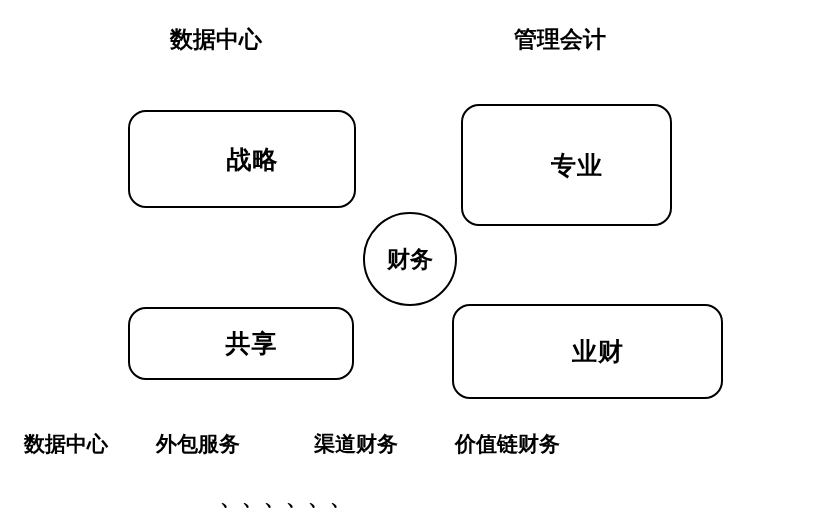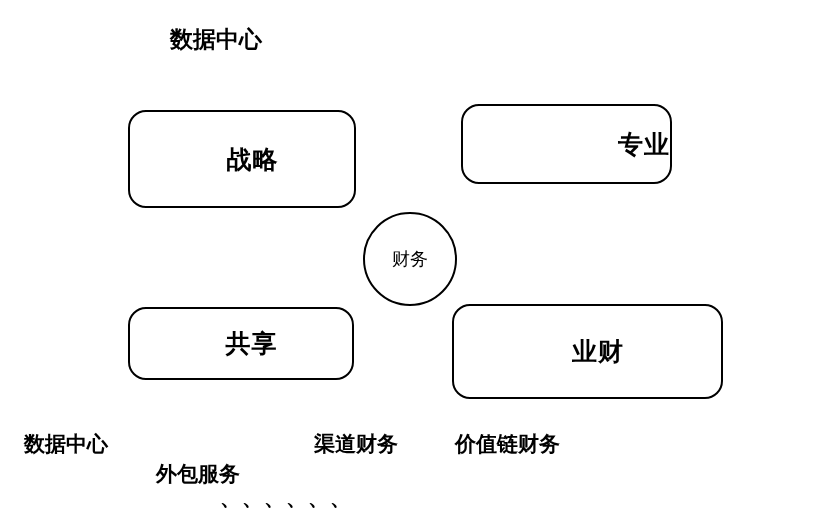--- a/index.html
+++ b/index.html
@@ -43,22 +43,22 @@
     position: absolute;
     border: 2.5px solid #000000;
     border-radius: 50%;
     background: #ffffff;
     display: flex;
     align-items: center;
     justify-content: center;
     box-sizing: border-box;
   }
   .node-circle .node-label {
-    font-size: 18px;
-    font-weight: 400;
+    font-size: 23px;
+    font-weight: 700;
     white-space: nowrap;
   }
   .bottom-label {
     position: absolute;
     top: 430px;
     font-size: 21px;
     font-weight: 700;
     white-space: nowrap;
   }
   .ellipsis-line {
@@ -67,36 +67,37 @@
     top: 484px;
     font-size: 21px;
     font-weight: 700;
     letter-spacing: 1px;
     white-space: nowrap;
   }
   
   #title-data-center   { left: 170px; top: 24px; }
   #title-mgmt-acct     { left: 514px; top: 24px; }
   #box-strategy        { left: 128px; top: 110px; width: 228px; height: 98px; }
-  #box-professional    { left: 461px; top: 104px; width: 211px; height: 80px; justify-content: flex-end; }
+  #box-professional    { left: 461px; top: 104px; width: 211px; height: 122px; }
   #box-shared          { left: 128px; top: 307px; width: 226px; height: 73px; }
   #box-bizfin          { left: 452px; top: 304px; width: 271px; height: 95px; }
   #circle-finance      { left: 363px; top: 212px; width: 94px;  height: 94px; }
   #blabel-travel       { left: 24px;  }
-  #blabel-outsource    { left: 156px; margin-top: 30px; }
+  #blabel-outsource    { left: 156px; }
   #blabel-channel      { left: 314px; }
   #blabel-valuechain   { left: 455px; }
 </style>
 </head>
 <body>
 
 <div class="canvas">
 
   <div id="title-data-center" class="section-title">数据中心</div>
 
+  <div id="title-mgmt-acct" class="section-title">管理会计</div>
 
   <div id="box-strategy" class="node-box">
     <span class="node-label">战略</span>
   </div>
 
   <div id="box-professional" class="node-box">
     <span class="node-label">专业</span>
   </div>
 
   <div id="circle-finance" class="node-circle">

